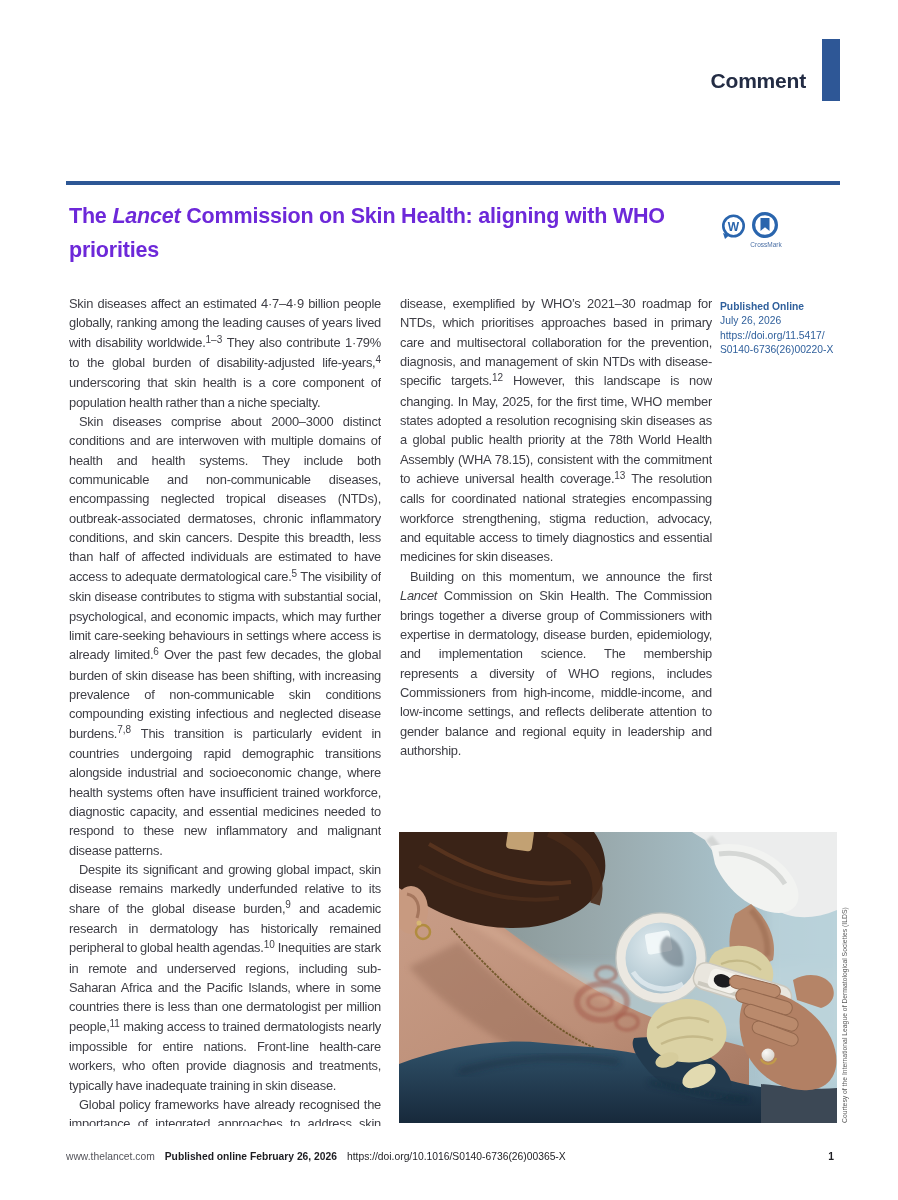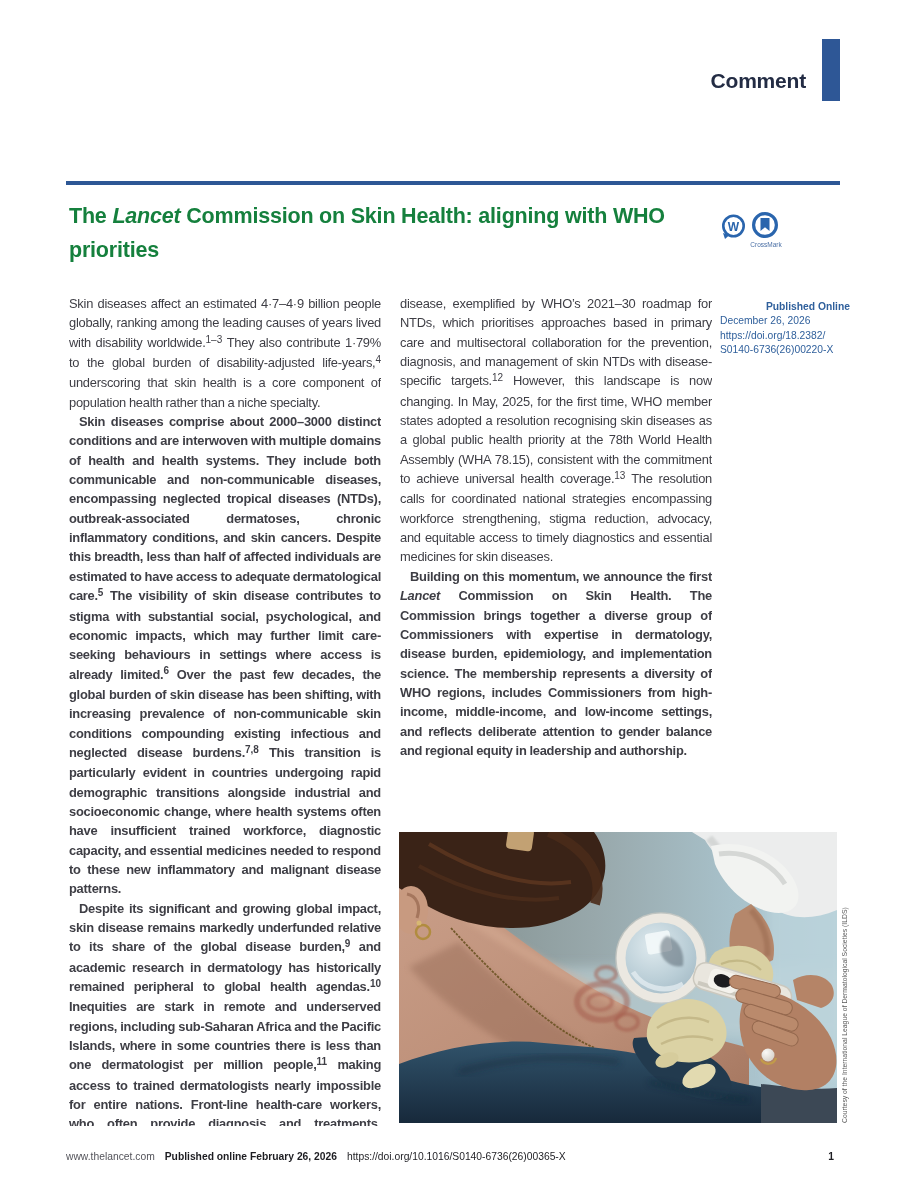--- a/index.html
+++ b/index.html
@@ -8,43 +8,43 @@
     font-family:"Liberation Sans", sans-serif;overflow:hidden;
   }
   
   .section-bar{position:absolute;left:822px;top:30px;width:18px;height:62px;background:#2e5796;}
   .section-label{
     position:absolute;right:92px;top:60px;font-size:21px;font-weight:700;color:#232c44;letter-spacing:-.2px;
   }
   .title-rule{position:absolute;left:66px;top:172px;width:774px;height:4px;background:#2d5795;}
   .article-title{
     position:absolute;left:69px;top:190px;width:645px;margin:0;
-    font-size:21.5px;line-height:34px;font-weight:700;color:#15803d;letter-spacing:-.2px;
+    font-size:21.5px;line-height:34px;font-weight:700;color:#6d28d9;letter-spacing:-.2px;
   }
   .article-title .it{font-style:italic;}
   
   .badges{position:absolute;left:720px;top:202px;width:70px;}
   .badge-w{position:absolute;left:0;top:2px;}
   .badge-cm{position:absolute;left:31px;top:0;}
   .cm-label{position:absolute;left:26px;top:30px;width:40px;text-align:center;font-size:6.5px;color:#4a6fa5;}
   
   .col{
     position:absolute;top:285px;width:312px;font-size:12.9px;line-height:19.35px;color:#3e3e45;
     text-align:justify;letter-spacing:-0.25px;word-spacing:-0.4px;overflow:hidden;
   }
   .col1{left:69px;height:832px;}
   .col2{left:400px;height:524px;}
   .para{margin:0;}
-  .para.indent{text-indent:10px;font-weight:bold;}
+  .para.indent{text-indent:10px;}
   .para.jlast{text-align-last:justify;}
   .sup{font-size:10px;position:relative;top:-4.2px;letter-spacing:0;}
   .it{font-style:italic;}
   
   .pubinfo{position:absolute;left:720px;top:291px;width:130px;font-size:10.3px;line-height:14.4px;color:#30609c;}
-  .pubinfo .bold{font-weight:700;text-align:right;}
+  .pubinfo .bold{font-weight:700;}
   
   .photo{position:absolute;left:399px;top:823px;width:438px;height:291px;}
   .photo-credit{
     position:absolute;left:841px;top:1114px;width:291px;
     transform:rotate(-90deg);transform-origin:0 0;
     font-size:6.8px;color:#5a5a5a;letter-spacing:0;white-space:nowrap;
   }
   
   .footer{position:absolute;left:66px;top:1142px;width:790px;font-size:10.3px;color:#1d1d22;}
   .footer .site{color:#53535a;margin-right:10px;}
@@ -81,22 +81,22 @@
       <p class="para indent"><span>Despite its significant and growing global impact, skin disease remains markedly underfunded relative to its share of the global disease burden,</span><span class="sup">9</span><span> and academic research in dermatology has historically remained peripheral to global health agendas.</span><span class="sup">10</span><span> Inequities are stark in remote and underserved regions, including sub-Saharan Africa and the Pacific Islands, where in some countries there is less than one dermatologist per million people,</span><span class="sup">11</span><span> making access to trained dermatologists nearly impossible for entire nations. Front-line health-care workers, who often provide diagnosis and treatments, typically have inadequate training in skin disease.</span></p>
       <p class="para indent jlast"><span>Global policy frameworks have already recognised the importance of integrated approaches to address skin</span></p>
     </div>
   <div class="col col2">
       <p class="para"><span>disease, exemplified by WHO’s 2021–30 roadmap for NTDs, which prioritises approaches based in primary care and multisectoral collaboration for the prevention, diagnosis, and management of skin NTDs with disease-specific targets.</span><span class="sup">12</span><span> However, this landscape is now changing. In May, 2025, for the first time, WHO member states adopted a resolution recognising skin diseases as a global public health priority at the 78th World Health Assembly (WHA 78.15), consistent with the commitment to achieve universal health coverage.</span><span class="sup">13</span><span> The resolution calls for coordinated national strategies encompassing workforce strengthening, stigma reduction, advocacy, and equitable access to timely diagnostics and essential medicines for skin diseases.</span></p>
       <p class="para indent"><span>Building on this momentum, we announce the first </span><span class="it">Lancet</span><span> Commission on Skin Health. The Commission brings together a diverse group of Commissioners with expertise in dermatology, disease burden, epidemiology, and implementation science. The membership represents a diversity of WHO regions, includes Commissioners from high-income, middle-income, and low-income settings, and reflects deliberate attention to gender balance and regional equity in leadership and authorship.</span></p>
     </div>
 
   <aside class="pubinfo">
     <div class="bold">Published Online</div>
-    <div>December 26, 2026</div>
-    <div>https://doi.org/18.2382/</div>
+    <div>July 26, 2026</div>
+    <div>https://doi.org/11.5417/</div>
     <div>S0140-6736(26)00220-X</div>
   </aside>
 
   <svg class="photo" viewBox="0 0 438 291" preserveAspectRatio="none">
     <defs>
       <linearGradient id="bg" x1="0" y1="0" x2="1" y2="0">
         <stop offset="0" stop-color="#7e8b89"></stop>
           <stop offset="0.45" stop-color="#98a8ab"></stop>
         <stop offset="0.75" stop-color="#a7c0c9"></stop>
           <stop offset="1" stop-color="#b3cdd6"></stop>

